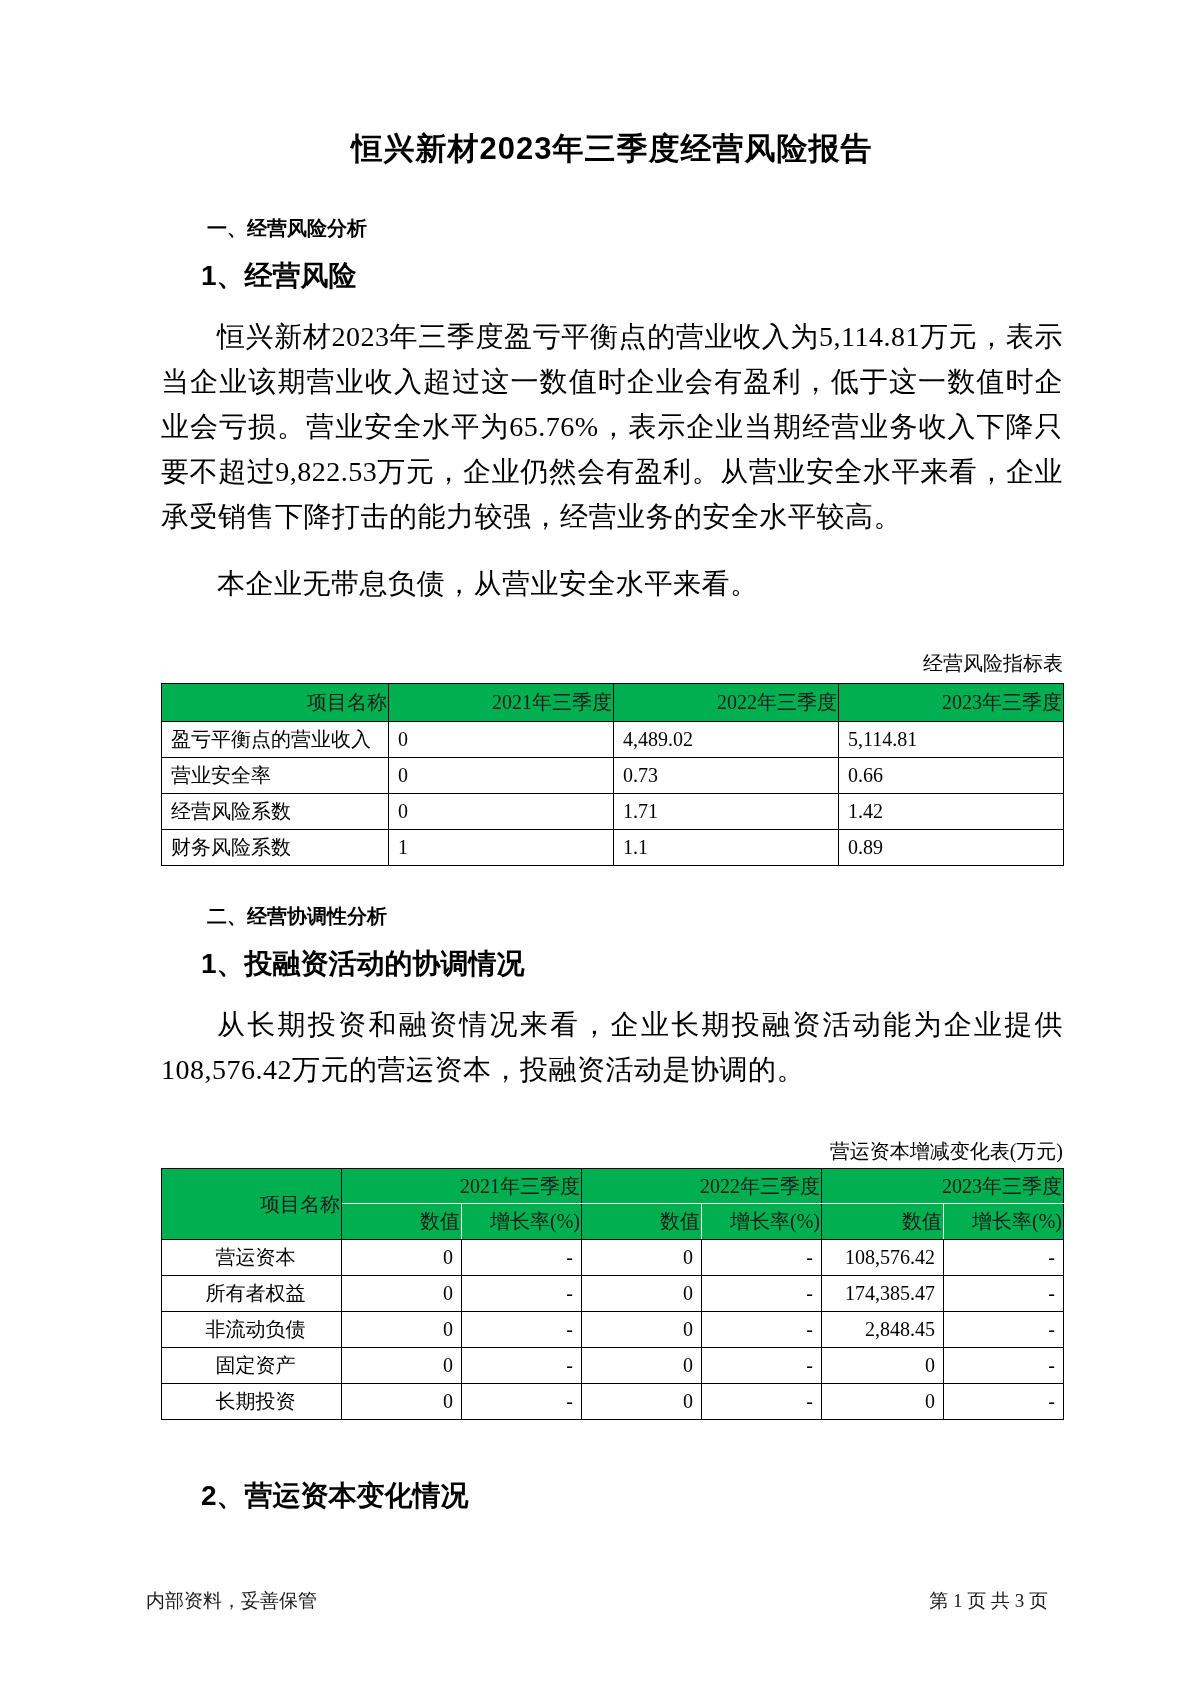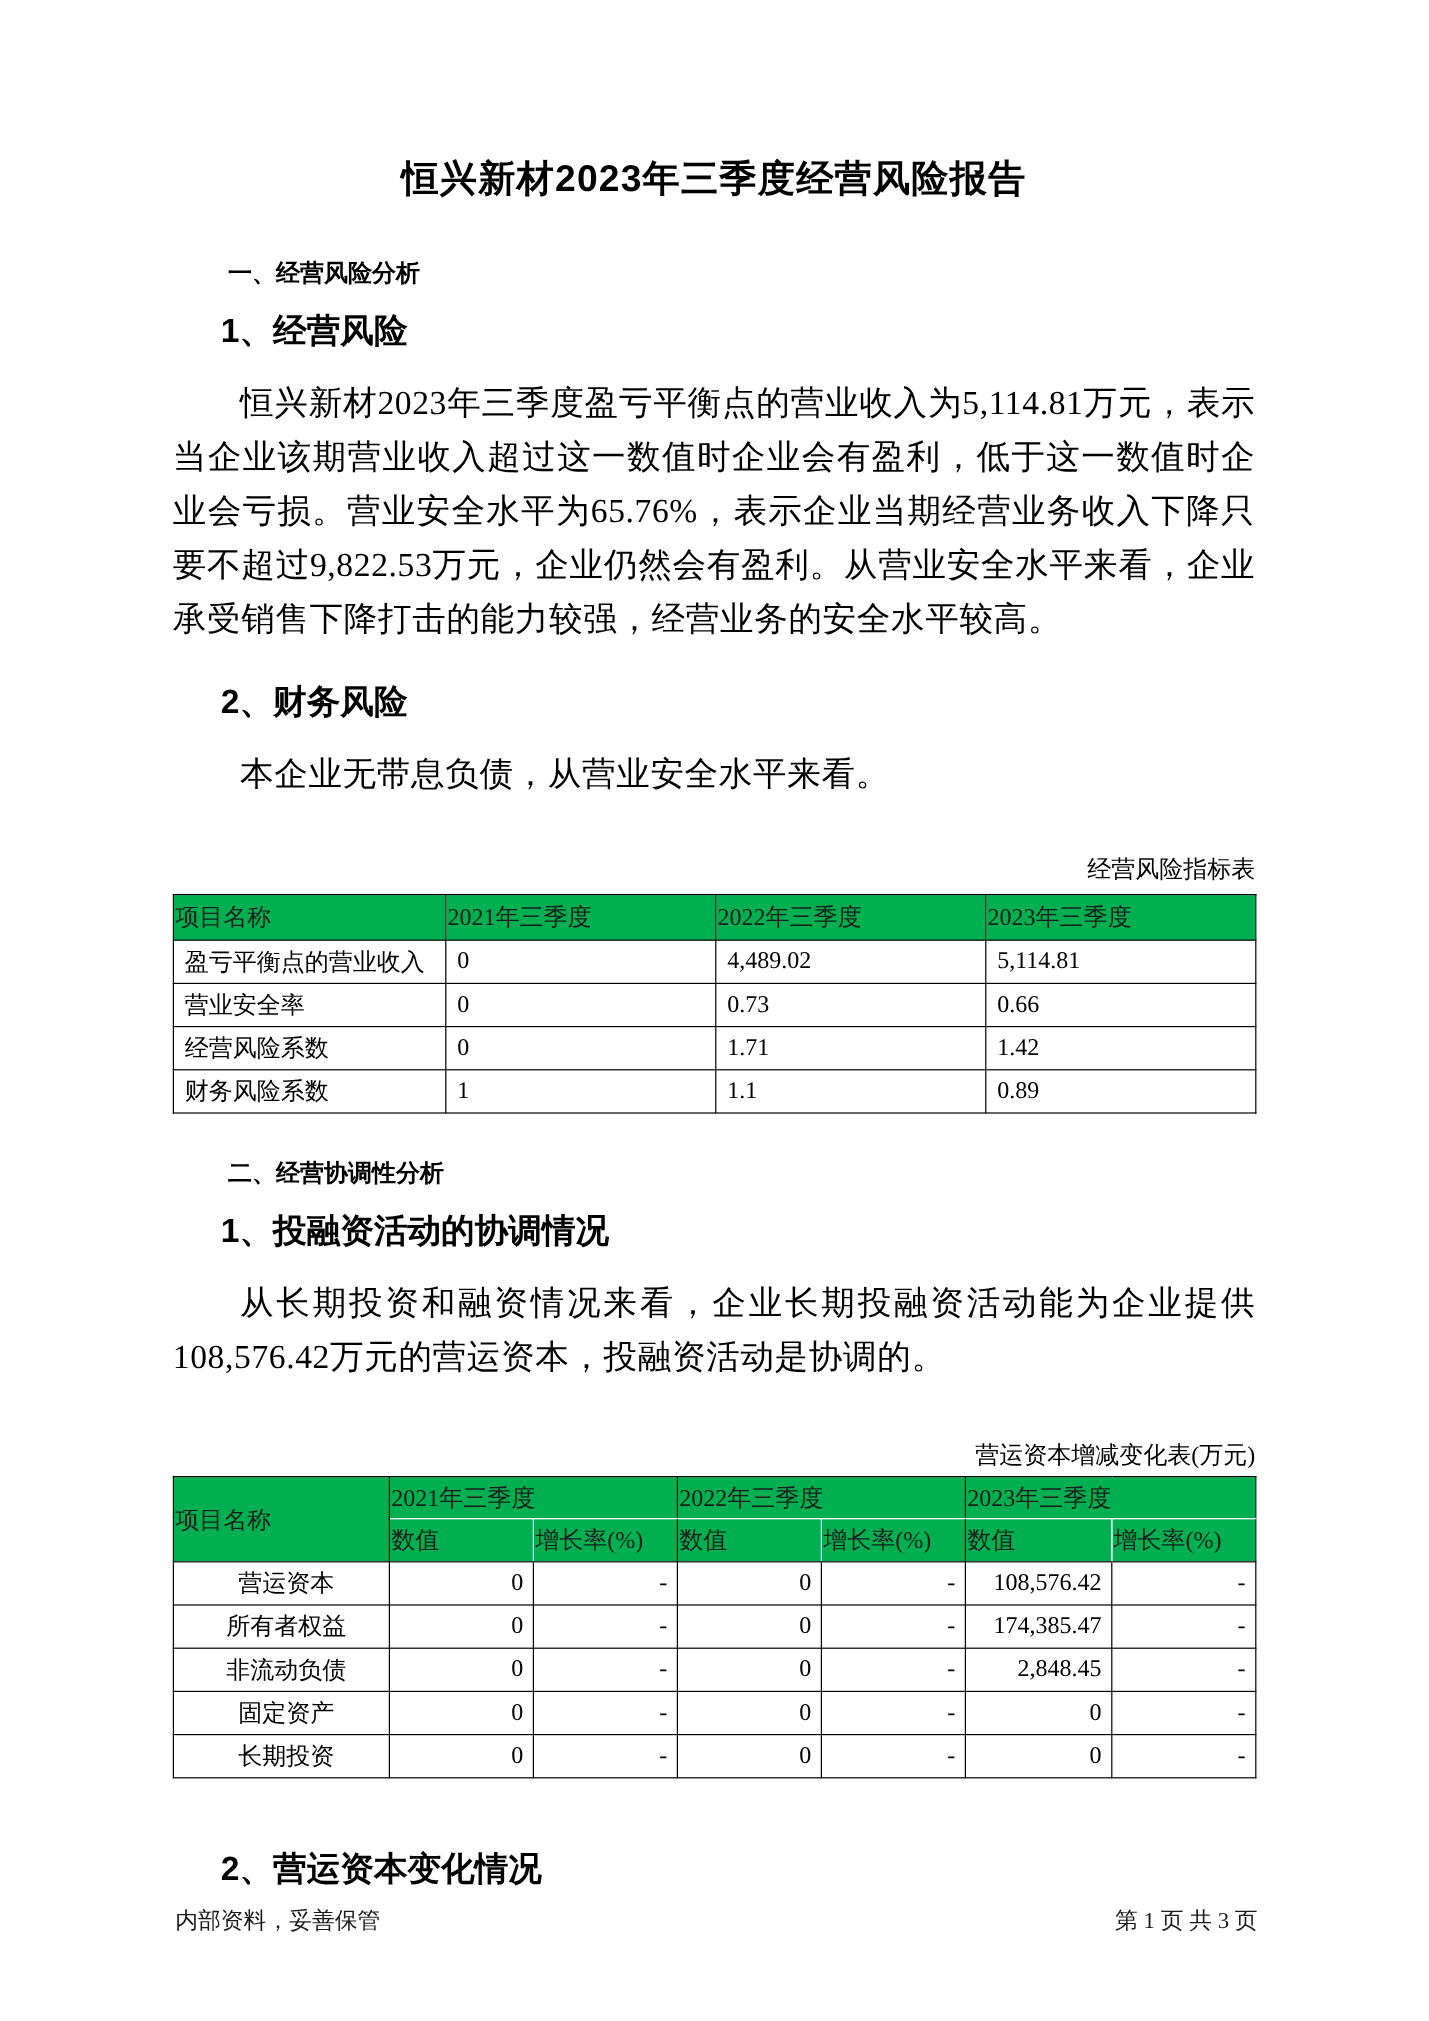--- a/index.html
+++ b/index.html
@@ -4,21 +4,21 @@
 <style>
   html,body{margin:0;padding:0;background:#ffffff;}
   .page{
     position:relative;
     width:1191px;height:1684px;
     background:#ffffff;
     font-family:"Liberation Serif","DejaVu Serif",serif;
     color:#000;
     overflow:hidden;
   }
-  .content{position:absolute;left:144px;top:0;width:902px;}
+  .content{position:absolute;left:161px;top:0;width:902px;}
   .title{
     margin:128px 0 0 0;
     text-align:center;
     font-family:"Liberation Sans","DejaVu Sans",sans-serif;
     font-weight:bold;font-size:31px;line-height:42px;
     letter-spacing:1px;
   }
   .h-sec{
     margin:42px 0 0 46px;
     font-family:"Liberation Sans","DejaVu Sans",sans-serif;
@@ -42,21 +42,21 @@
   .cap2{margin-top:48px;}
   table{
     border-collapse:collapse;table-layout:fixed;
     width:902px;font-size:20px;
   }
   .t1{margin-top:9px;}
   .t2{margin-top:6px;}
   th,td{border:1.5px solid #000;overflow:hidden;white-space:nowrap;}
   th{
     background:#00B050;color:#1c1c1c;
-    font-weight:normal;text-align:left;
+    font-weight:normal;text-align:right;
   }
   .t1 th{height:35px;}
   .t1 td{height:33px;text-align:left;padding-left:9px;}
   .t2 .yr-row th{height:32px;border-bottom:1.5px solid #fff;}
   .t2 .sub-row th{height:33px;border-top:0;}
   .t2 th.rowspan-cell{border-bottom:1.5px solid #000;}
   .t2 th.sub-val{border-right:1.5px solid #fff;}
   .t2 td{height:33px;}
   .t2 td.name{text-align:center;padding-left:9px;}
   .t2 td.num{text-align:right;padding-right:8px;}
@@ -71,21 +71,20 @@
 
 <div class="page">
   <div class="content">
 
     <h1 class="title">恒兴新材2023年三季度经营风险报告</h1>
 
     <h2 class="h-sec">一、经营风险分析</h2>
     <h3 class="h-sub">1、经营风险</h3>
     <p class="body-p">恒兴新材2023年三季度盈亏平衡点的营业收入为5,114.81万元，表示当企业该期营业收入超过这一数值时企业会有盈利，低于这一数值时企业会亏损。营业安全水平为65.76%，表示企业当期经营业务收入下降只要不超过9,822.53万元，企业仍然会有盈利。从营业安全水平来看，企业承受销售下降打击的能力较强，经营业务的安全水平较高。</p>
 
-    <h3 class="h-sub" style="margin-top:30px">2、财务风险</h3>
     <p class="body-p">本企业无带息负债，从营业安全水平来看。</p>
 
     <div class="caption cap1">经营风险指标表</div>
 
     <table class="t1">
       <colgroup>
         <col style="width:227px">
           <col style="width:225px">
           <col style="width:225px">
           <col style="width:225px">

